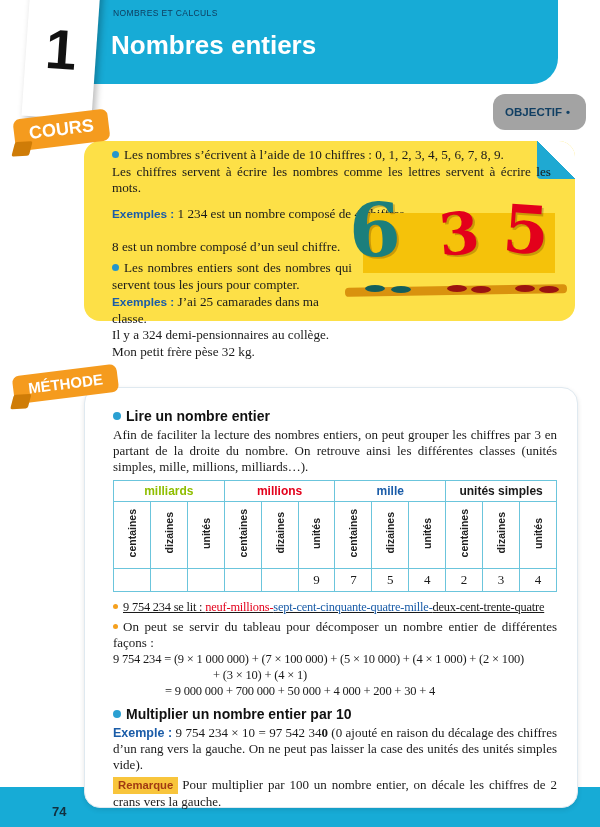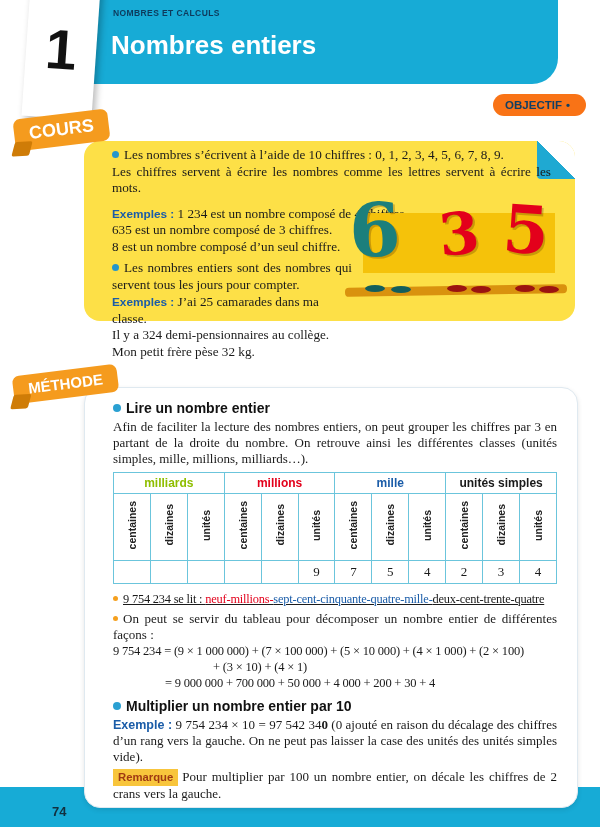--- a/index.html
+++ b/index.html
@@ -8,24 +8,24 @@
 
   
   .header-band{position:absolute;left:89px;top:0;width:469px;height:84px;
                background:#17abd6;border-radius:0 0 26px 0;}
   .chapter-card{position:absolute;left:26px;top:-14px;width:70px;height:132px;background:#ffffff;
                 transform:rotate(4deg);box-shadow:3px 3px 7px rgba(0,0,0,0.28);z-index:3;
                 display:flex;align-items:center;justify-content:center;}
   .chapter-num{font-family:"Liberation Sans",sans-serif;font-weight:bold;font-size:56px;color:#121212;
                margin-top:-6px;}
   .header-category{position:absolute;left:113px;top:8px;font-family:"Liberation Sans",sans-serif;
-                   font-weight:bold;font-size:8.5px;letter-spacing:0.4px;color:#0e3a5c;}
+                   font-weight:normal;font-size:8.5px;letter-spacing:0.4px;color:#0e3a5c;}
   .header-title{position:absolute;left:111px;top:30px;font-family:"Liberation Sans",sans-serif;
                 font-weight:bold;font-size:26px;color:#ffffff;}
-  .objective-badge{position:absolute;right:14px;top:94px;height:22px;background:#f97316;
+  .objective-badge{position:absolute;right:14px;top:94px;height:36px;background:#a3a3a3;
                    border-radius:12px;display:flex;align-items:center;padding:0 12px;
                    font-family:"Liberation Sans",sans-serif;font-size:11.5px;color:#113f63;}
   .objective-badge b{font-weight:bold;}
   .objective-badge .sep{margin:0 4px;font-weight:bold;}
 
   
   .tag{position:absolute;background:#f59b1e;color:#ffffff;font-family:"Liberation Sans",sans-serif;
        font-weight:bold;border-radius:7px;padding:5px 15px 6px;transform:rotate(-7deg);z-index:4;}
   .tag::before{content:"";position:absolute;left:-3px;bottom:-5px;width:18px;height:14px;
                background:#cf7c07;transform:skewX(-18deg) rotate(4deg);z-index:-1;border-radius:2px;}
@@ -60,21 +60,21 @@
   .foot{position:absolute;width:20px;height:7px;border-radius:50%;}
   .foot-t{background:#135e5c;}
   .foot-r{background:#9b1410;}
 
   
   .methode-card{position:absolute;left:84px;top:387px;width:492px;height:419px;background:#ffffff;
                 border:1px solid #dfe9f0;border-radius:16px;z-index:2;
                 box-shadow:0 2px 5px rgba(0,0,0,0.10);}
   .methode-content{padding:9px 20px 0 28px;font-size:13px;line-height:16px;}
   .mhead{font-family:"Liberation Sans",sans-serif;font-weight:bold;font-size:14px;color:#111111;
-         margin:3px 0 3px;}
+         margin:11px 0 3px;}
   .mhead .dot{width:8px;height:8px;background:#2aa0d2;}
 
   
   table.classes{border-collapse:collapse;width:100%;margin:5px 0 7px;
                 font-family:"Liberation Sans",sans-serif;}
   table.classes th,table.classes td{border:1.4px solid #6bc5dc;}
   th.classhead{font-size:12px;height:18px;font-weight:bold;}
   .c-milliards{color:#8fbe00;} .c-millions{color:#e3001b;} .c-mille{color:#1a5ca8;} .c-unites{color:#1a1a1a;}
   td.vcell{height:64px;width:8.33%;text-align:center;vertical-align:middle;}
   td.vcell span{writing-mode:vertical-rl;transform:rotate(180deg);font-weight:bold;font-size:10.5px;
@@ -118,21 +118,21 @@
   <div class="cours-card">
     <div class="dogear"></div>
     <div class="cours-content">
       <div class="para">
         <span class="dot"></span><span>Les nombres s’écrivent à l’aide de 10 chiffres : 0, 1, 2, 3, 4, 5, 6, 7, 8, 9.</span><br>
         <span>Les chiffres servent à écrire les nombres comme les lettres servent à écrire les mots.</span>
       </div>
       <div style="margin-top:9px;">
         <span class="exlabel">Exemples :</span>
         <span>1 234 est un nombre composé de 4 chiffres.</span><br>
-        <span>635 est un nombre composé de 3 chiffres.</span><br>
+        <br>
         <span>8 est un nombre composé d’un seul chiffre.</span>
       </div>
 
       <div class="block2 para">
         <span class="dot"></span><span>Les nombres entiers sont des nombres qui servent tous les jours pour compter.</span>
       </div>
       <div class="block2" style="margin-top:1px;">
         <span class="exlabel">Exemples :</span>
         <span>J’ai 25 camarades dans ma classe.</span><br>
         <span>Il y a 324 demi-pensionnaires au collège.</span><br>

